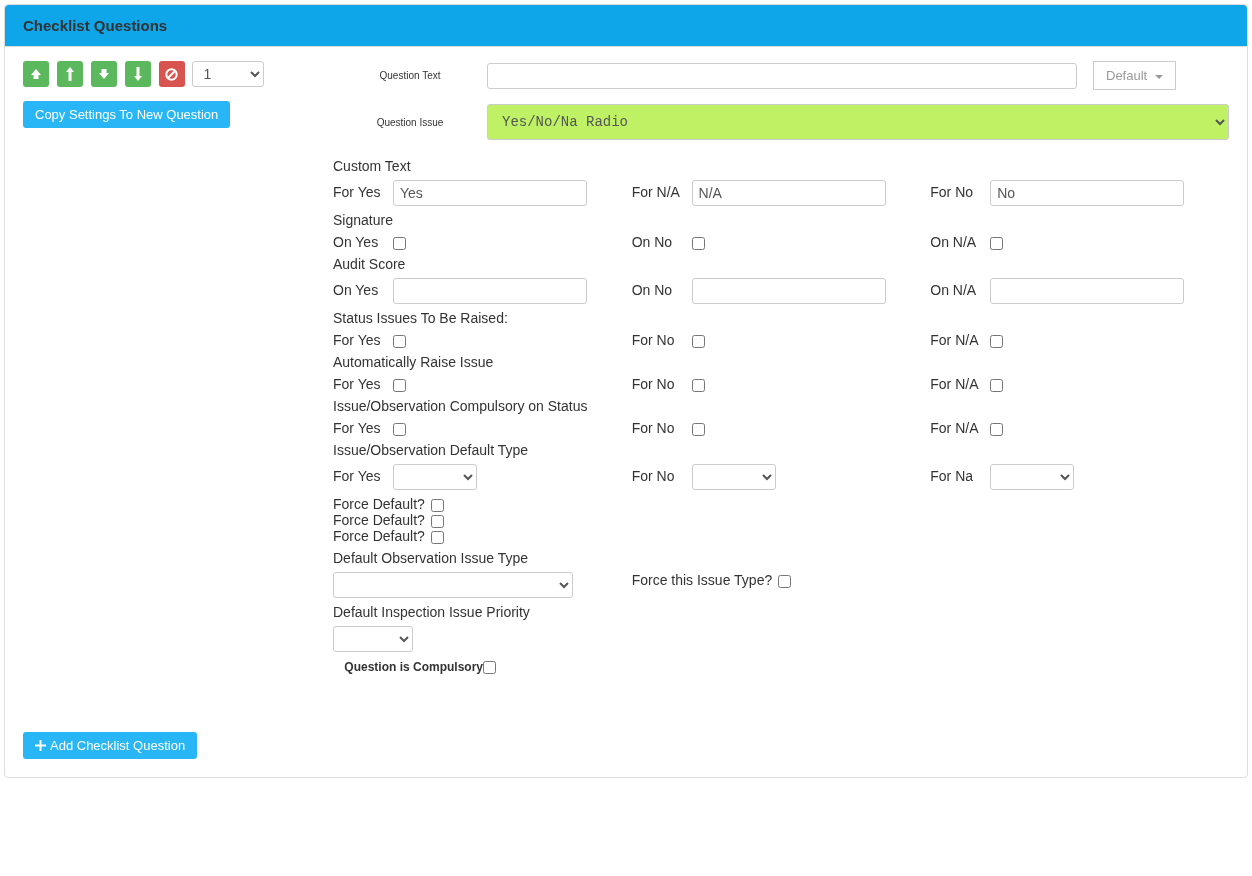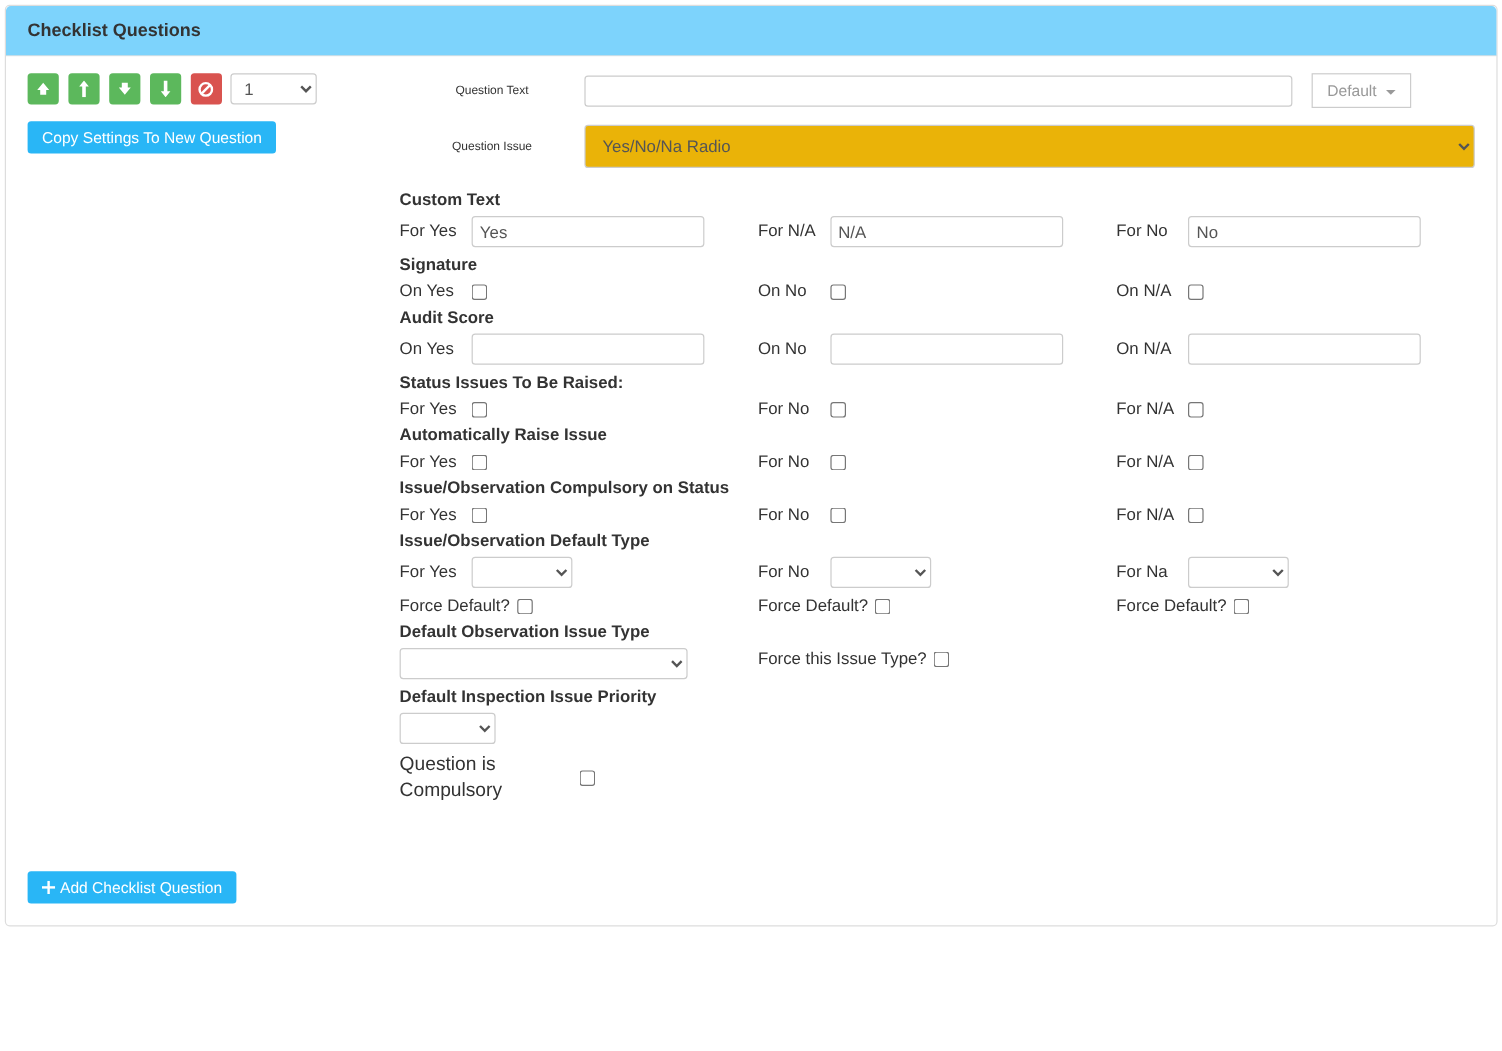--- a/index.html
+++ b/index.html
@@ -9,21 +9,21 @@
     font-size: 14px;
     color: #333;
     background: #fff;
     padding: 4px;
   }
   .panel {
     border: 1px solid #ddd;
     border-radius: 4px;
   }
   .panel-header {
-    background: #7dd3fc;
+    background: #0ea5e9;
     border-bottom: 1px solid #ddd;
     border-radius: 4px 4px 0 0;
     padding: 12px 18px;
     font-weight: 700;
     font-size: 15px;
     color: #333;
   }
   .panel-body {
     padding: 0 18px 18px 18px;
   }
@@ -104,29 +104,30 @@
     width: 154px;
     text-align: center;
     font-size: 10px;
     color: #333;
     flex-shrink: 0;
   }
   .form-control-lg {
     flex: 1;
     height: 36px;
     border: 1px solid #ccc;
-    background: #eab308;
+    background: #bef264;
     border-radius: 3px;
     font-size: 14px;
     padding: 6px 10px;
     color: #555;
+    font-family: Liberation Mono, monospace;
   }
   .after-gap { width: 16px; flex-shrink:0; }
   .section-hdr {
-    font-weight: 700;
+    font-weight: 400;
     font-size: 14px;
     color: #333;
     margin-top: 4px;
     margin-bottom: 6px;
   }
   .triple-row {
     display: flex;
   }
   .triple-cell {
     flex: 0 0 33.33%;
@@ -164,24 +165,25 @@
   .sub-block {
     margin-bottom: 6px;
   }
   .compulsory-row {
     display: flex;
     align-items: center;
     margin-top: 8px;
   }
   .compulsory-label {
     width: 150px;
-    text-align: left;
-    font-size: 16px;
+    text-align: right;
+    font-size: 12px;
     color: #333;
     line-height: 1.3;
+    font-weight: bold;
   }
   .footer {
     margin-top: 56px;
   }
   svg { pointer-events: none; }
 </style>
 </head>
 <body>
 
 <div class="panel">
@@ -351,21 +353,21 @@
           </div>
           <div class="triple-cell">
             <label class="wlbl">For No</label>
             <select class="sel-sm"><option></option></select>
           </div>
           <div class="triple-cell">
             <label class="wlbl">For Na</label>
             <select class="sel-sm"><option></option></select>
           </div>
         </div>
-        <div class="triple-row sub-block" style="margin-top:6px;">
+        <div class="triple-row sub-block" style="margin-top:6px;flex-direction:column;">
           <div class="triple-cell">
             <label>Force Default?</label>
             <input type="checkbox" style="">
           </div>
           <div class="triple-cell">
             <label>Force Default?</label>
             <input type="checkbox" style="">
           </div>
           <div class="triple-cell">
             <label>Force Default?</label>

